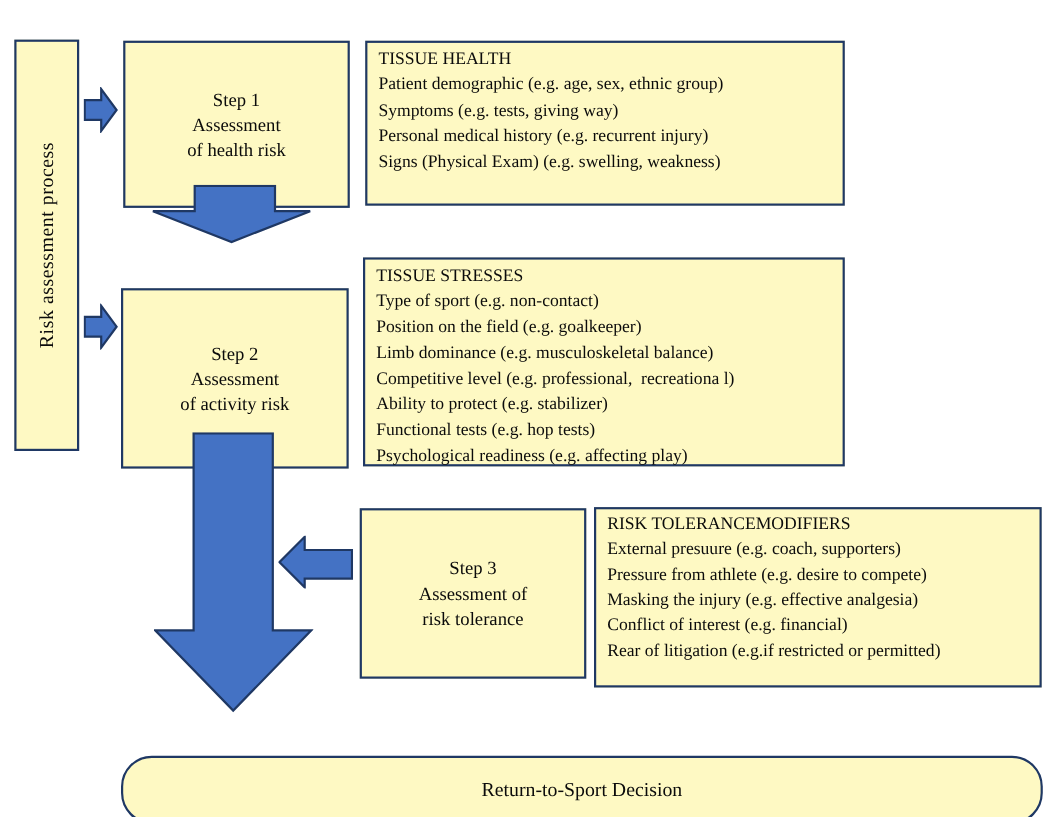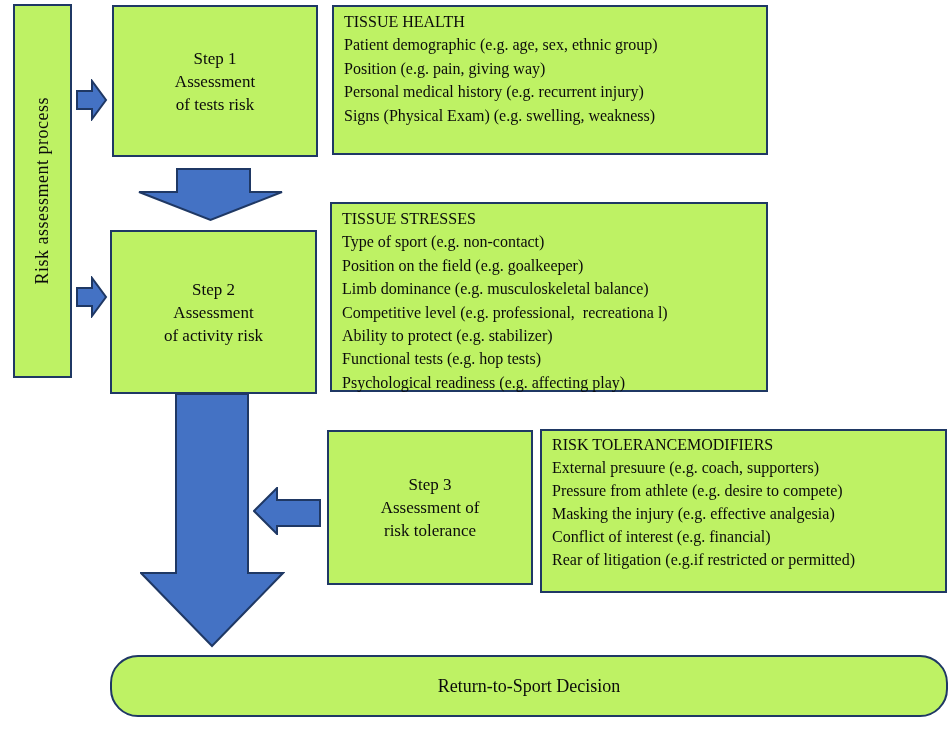--- a/index.html
+++ b/index.html
@@ -2,22 +2,23 @@
 <html><head>
 <meta charset="utf-8">
 <style>
   html,body { margin:0; padding:0; background:#fff; }
   .canvas {
     position:relative; width:951px; height:743px; background:#ffffff;
     font-family:"Liberation Serif","DejaVu Serif",serif; color:#0b0b0b;
     overflow:hidden;
   }
   .box {
-    position:absolute; background:#bef264; border:2px solid #1F3864;
+    position:absolute; background:#fef9c3; border:2px solid #1F3864;
     box-sizing:border-box;
+    margin-top:32px;
   }
   .step {
     display:flex; flex-direction:column; justify-content:center;
     text-align:center; font-size:17px; line-height:23px;
   }
   .detail { padding:3px 10px; font-size:16px; line-height:23.4px; }
   .detail .dline { white-space:pre; }
   .vbar {
     display:flex; align-items:center; justify-content:center;
   }
@@ -46,27 +47,27 @@
     <polygon points="1,12 16,12 16,2 30,21 16,40 16,30 1,30"></polygon>
   </svg>
 
   <svg class="arrow" style="left:76px; top:276px;" width="32" height="42" viewBox="0 0 32 42">
     <polygon points="1,12 16,12 16,2 30,21 16,40 16,30 1,30"></polygon>
   </svg>
 
   <div class="box step" style="left:112px; top:5px; width:206px; height:152px;">
     <div>Step 1</div>
     <div>Assessment</div>
-    <div>of tests risk</div>
+    <div>of health risk</div>
   </div>
 
   <div class="box detail" style="left:332px; top:5px; width:436px; height:150px;">
     <div class="dline">TISSUE HEALTH</div>
     <div class="dline">Patient demographic (e.g. age, sex, ethnic group)</div>
-    <div class="dline">Position (e.g. pain, giving way)</div>
+    <div class="dline">Symptoms (e.g. tests, giving way)</div>
     <div class="dline">Personal medical history (e.g. recurrent injury)</div>
     <div class="dline">Signs (Physical Exam) (e.g. swelling, weakness)</div>
   </div>
 
   <svg class="arrow" style="left:138px; top:168px;" width="146" height="54" viewBox="0 0 146 54">
     <polygon points="39,1 112,1 112,24 144,24 72.5,52 1,24 39,24"></polygon>
   </svg>
 
   <div class="box step" style="left:110px; top:230px; width:207px; height:164px;">
     <div>Step 2</div>

